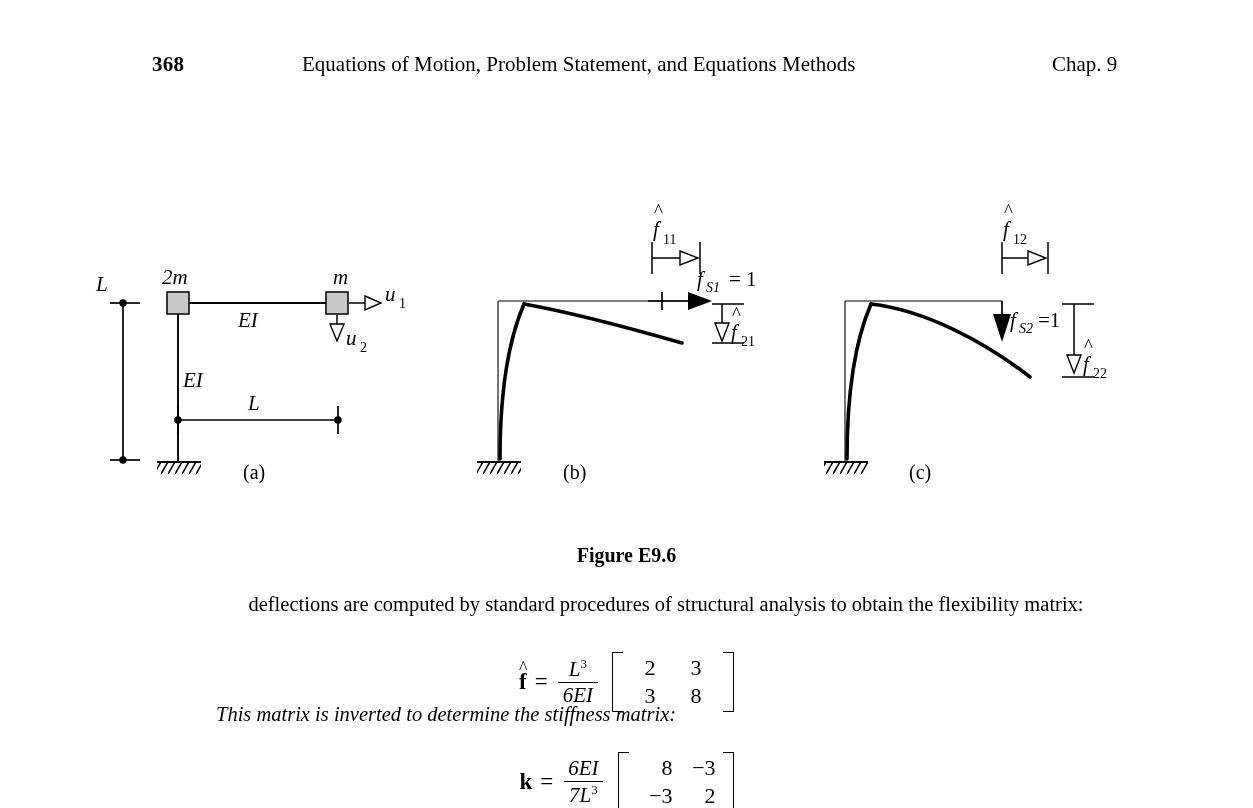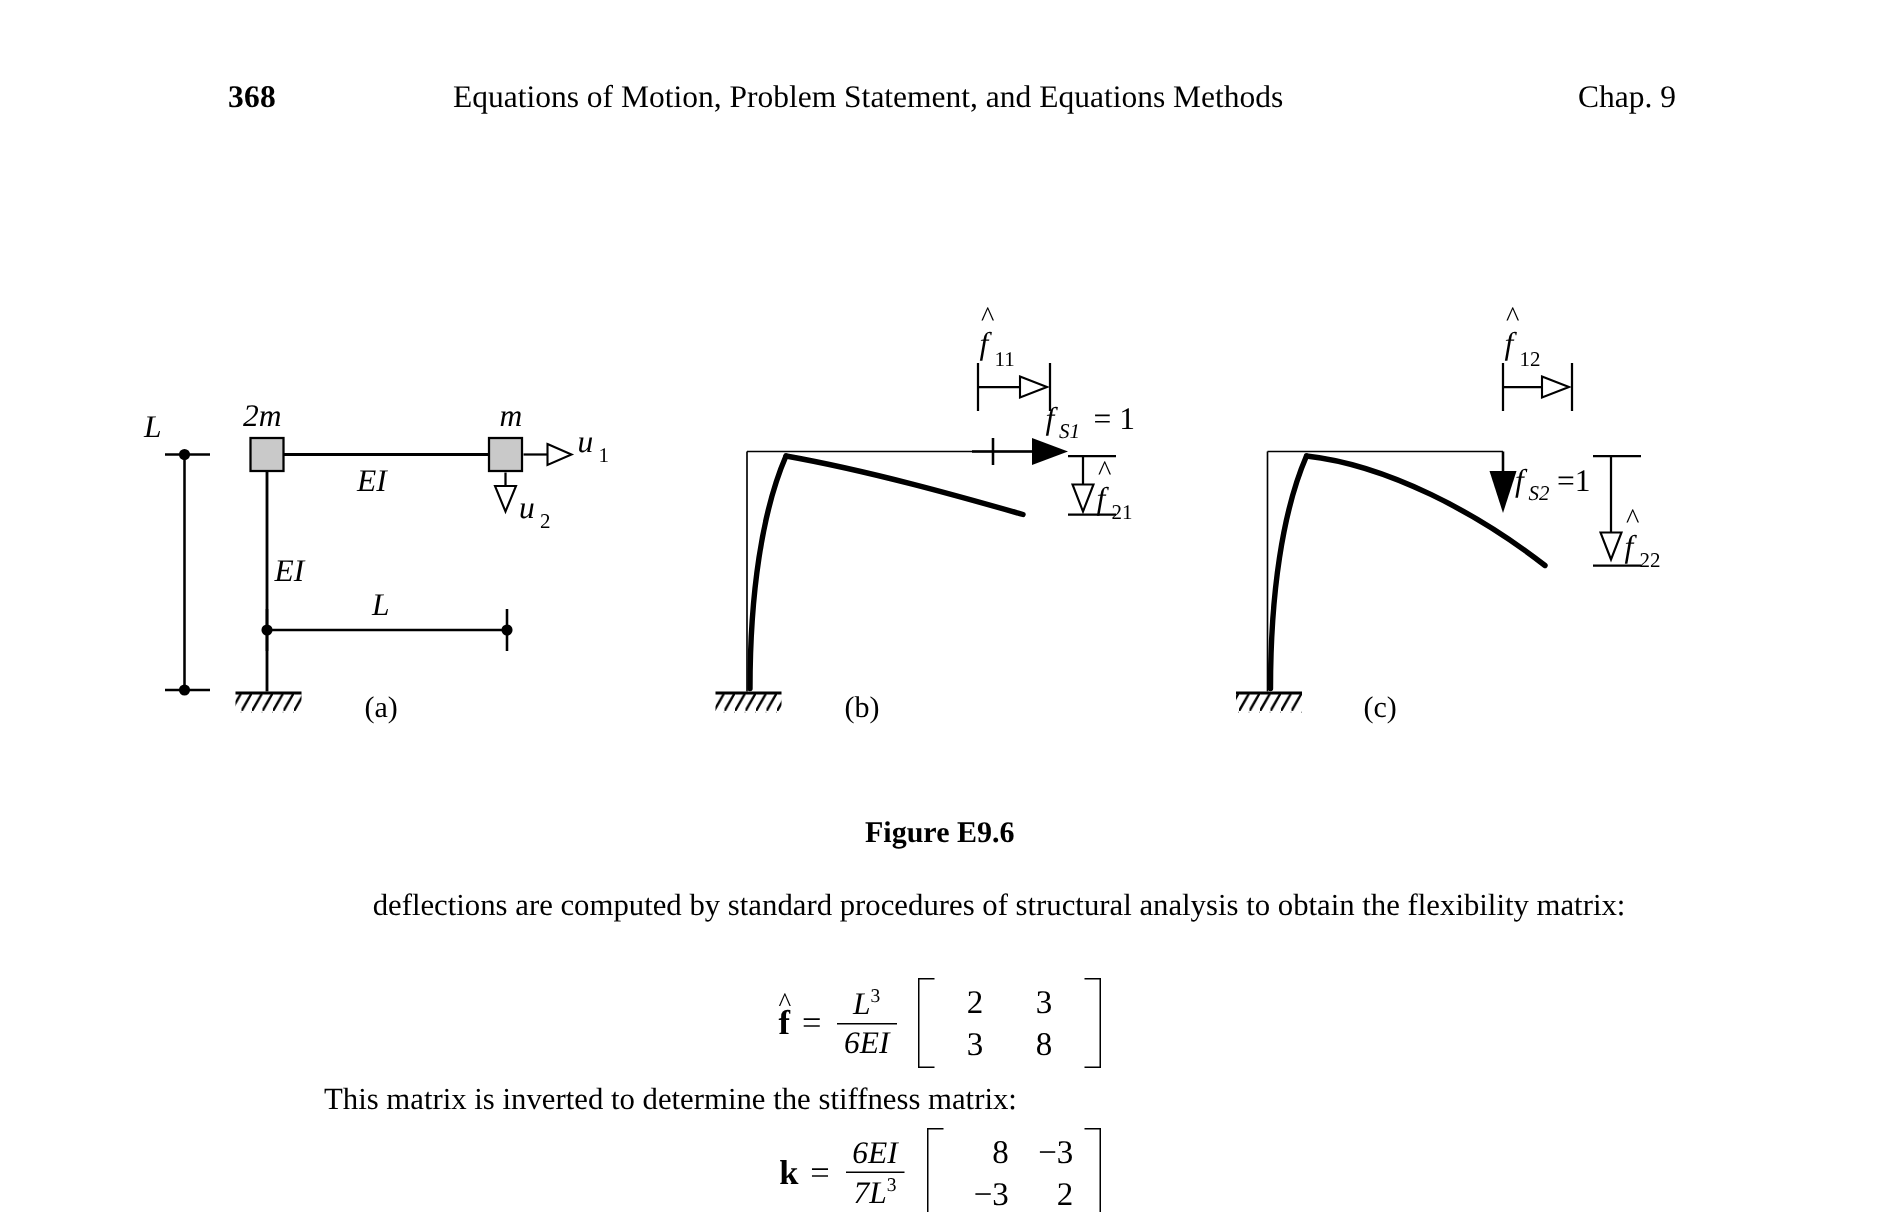--- a/index.html
+++ b/index.html
@@ -79,21 +79,21 @@
 
   
   .body-text {
     position: absolute;
     left: 216px;
     width: 900px;
     font-size: 20.5px;
     line-height: 30px;
   }
   .para-1 { top: 589px; text-align: center; }
-  .para-2 { top: 718px; }
+  .para-2 { top: 699px; font-style: italic; }
 
   
   .equation {
     position: absolute;
     left: 0;
     width: 1253px;
     text-align: center;
   }
   .eq-1 { top: 640px; }
   .eq-2 { top: 740px; }

